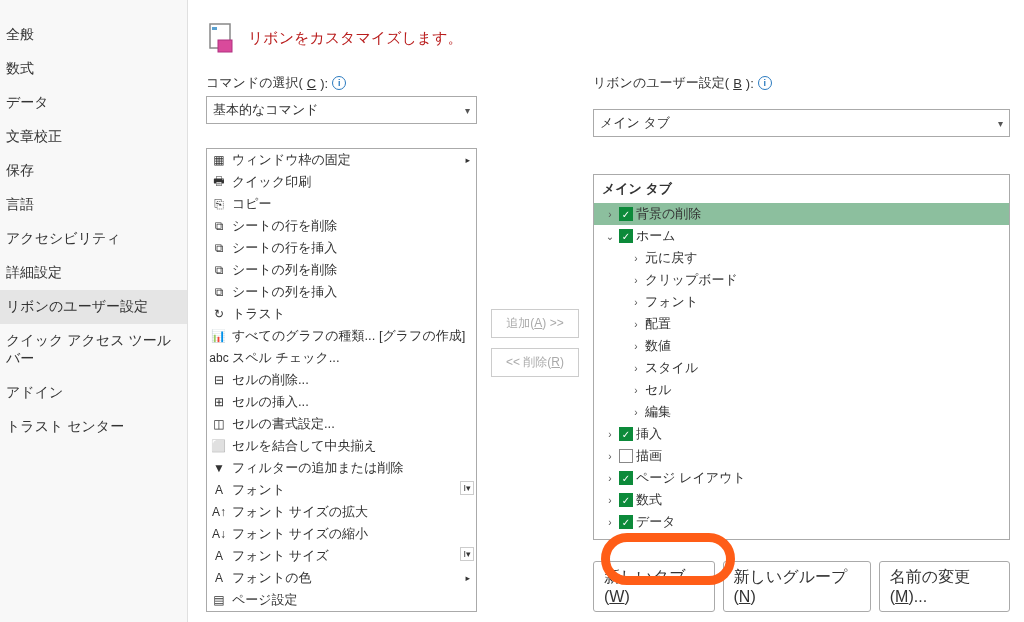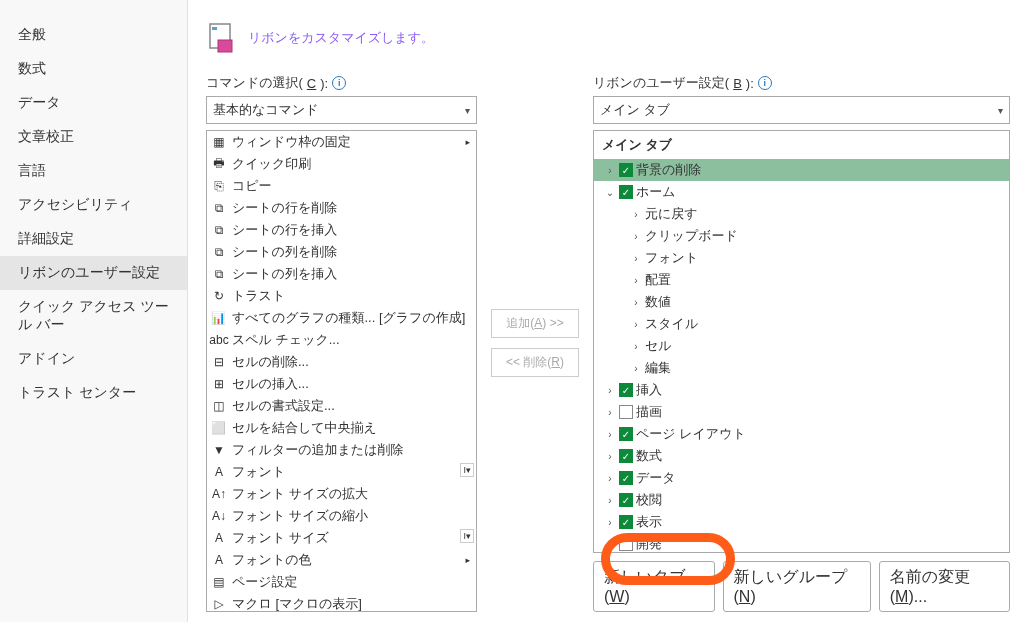--- a/index.html
+++ b/index.html
@@ -1,34 +1,34 @@
 <!DOCTYPE html>
 <html><head>
 <meta charset="utf-8">
 <style>
 * { box-sizing: border-box; margin: 0; padding: 0; font-family: 'Meiryo', 'Yu Gothic', sans-serif; }
 body { background: #fff; font-size: 13px; color: #333; width: 1024px; height: 622px; overflow: hidden; position: relative; }
 .main-container { display: flex; height: 100%; }
 .sidebar { width: 188px; background: #f8f8f8; border-right: 1px solid #e0e0e0; padding-top: 18px; }
-.sidebar-item { padding: 8px 18px; cursor: pointer; font-size: 14px; color: #333; }
+.sidebar-item { padding: 8px 6px; cursor: pointer; font-size: 14px; color: #333; }
 .sidebar-item.selected { background: #e5e5e5; }
 .content { flex: 1; padding: 22px 14px 10px 18px; display: flex; flex-direction: column; }
 .header-row { display: flex; align-items: center; gap: 10px; margin-bottom: 20px; }
 .ribbon-icon { width: 32px; height: 32px; position: relative; }
 .ribbon-icon svg { width: 100%; height: 100%; }
-.header-title { font-size: 13px; color: #8b5cf6; }
+.header-title { font-size: 15px; color: #b91c1c; }
 .columns { display: flex; gap: 12px; flex: 1; min-height: 0; }
 .column { display: flex; flex-direction: column; }
 .col-left { width: 271px; }
 .col-middle { width: 92px; align-items: center; justify-content: center; gap: 10px; display: flex; flex-direction: column; }
-.col-right { flex: 1; }
+.col-right { flex: 1; gap: 13px; }
 .label-row { font-size: 13px; margin-bottom: 4px; display: flex; align-items: center; gap: 4px; }
 .label-row u { text-decoration: underline; }
 .info-icon { display: inline-block; width: 14px; height: 14px; border: 1px solid #2a7abf; border-radius: 50%; color: #2a7abf; font-size: 9px; text-align: center; line-height: 12px; font-weight: bold; }
-.dropdown { width: 100%; border: 1px solid #aaa; background: #fff; padding: 4px 6px; font-size: 13px; display: flex; justify-content: space-between; align-items: center; margin-bottom: 6px; }
+.dropdown { width: 100%; border: 1px solid #aaa; background: #fff; padding: 4px 6px; font-size: 13px; display: flex; justify-content: space-between; align-items: center; margin-bottom: 24px; }
 .dropdown-arrow { font-size: 10px; color: #555; }
 .listbox-wrap { display: flex; border: 1px solid #aaa; flex: 1; min-height: 0; }
 .listbox { flex: 1; overflow-y: auto; background: #fff; }
 .listbox::-webkit-scrollbar { width: 16px; }
 .listbox::-webkit-scrollbar-track { background: #f0f0f0; }
 .listbox::-webkit-scrollbar-thumb { background: #c0c0c0; border: 1px solid #aaa; }
 .cmd-row { display: flex; align-items: center; padding: 2px 4px; gap: 5px; font-size: 13px; position: relative; }
 .cmd-icon { width: 16px; height: 16px; display: inline-flex; align-items: center; justify-content: center; flex-shrink: 0; font-size: 12px; }
 .cmd-text { flex: 1; white-space: nowrap; overflow: hidden; text-overflow: ellipsis; }
 .cmd-sub { position: absolute; right: 2px; top: 2px; width: 14px; height: 14px; border: 1px solid #ccc; font-size: 9px; display: flex; align-items: center; justify-content: center; background: #fff; }
@@ -50,20 +50,21 @@
 </style>
 </head>
 <body>
 
 <div class="main-container">
   <div class="sidebar" id="sidebar">
       <div class="sidebar-item">全般</div>
       <div class="sidebar-item">数式</div>
       <div class="sidebar-item">データ</div>
       <div class="sidebar-item">文章校正</div>
+      <div class="sidebar-item">保存</div>
       <div class="sidebar-item">言語</div>
       <div class="sidebar-item">アクセシビリティ</div>
       <div class="sidebar-item">詳細設定</div>
       <div class="sidebar-item selected">リボンのユーザー設定</div>
       <div class="sidebar-item">クイック アクセス ツール バー</div>
       <div class="sidebar-item">アドイン</div>
       <div class="sidebar-item">トラスト センター</div>
     </div>
 
   <div class="content">

